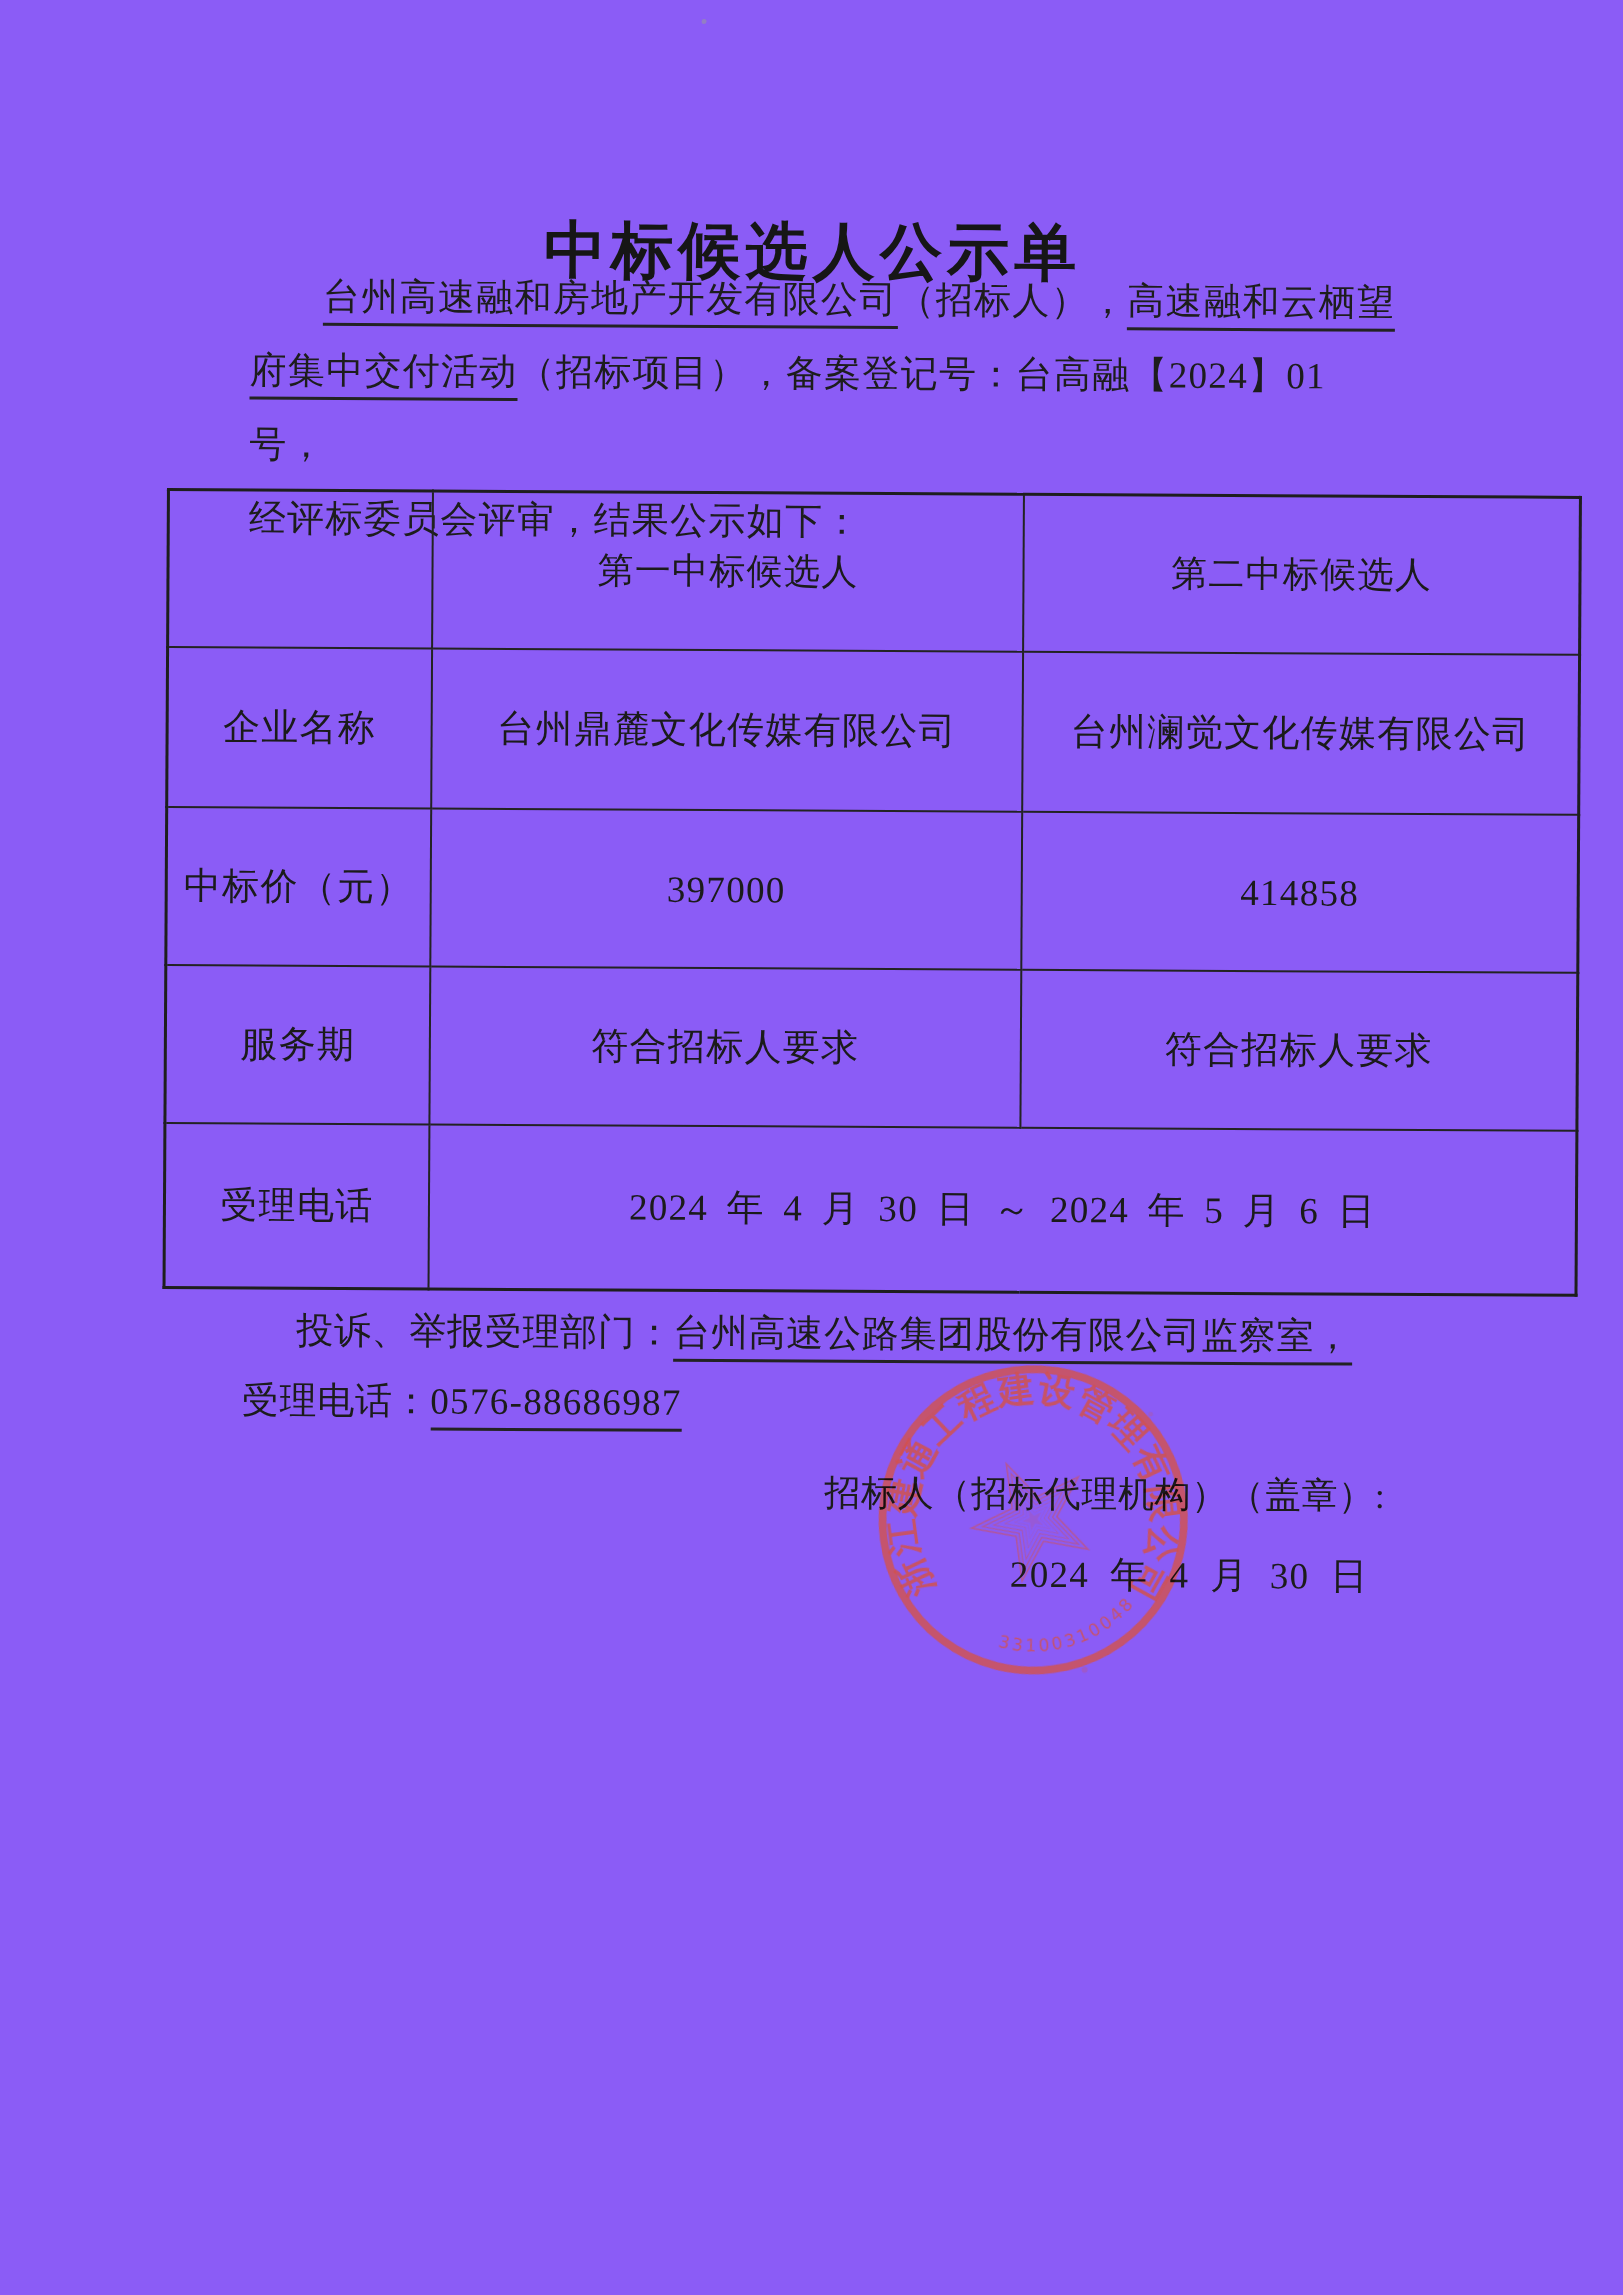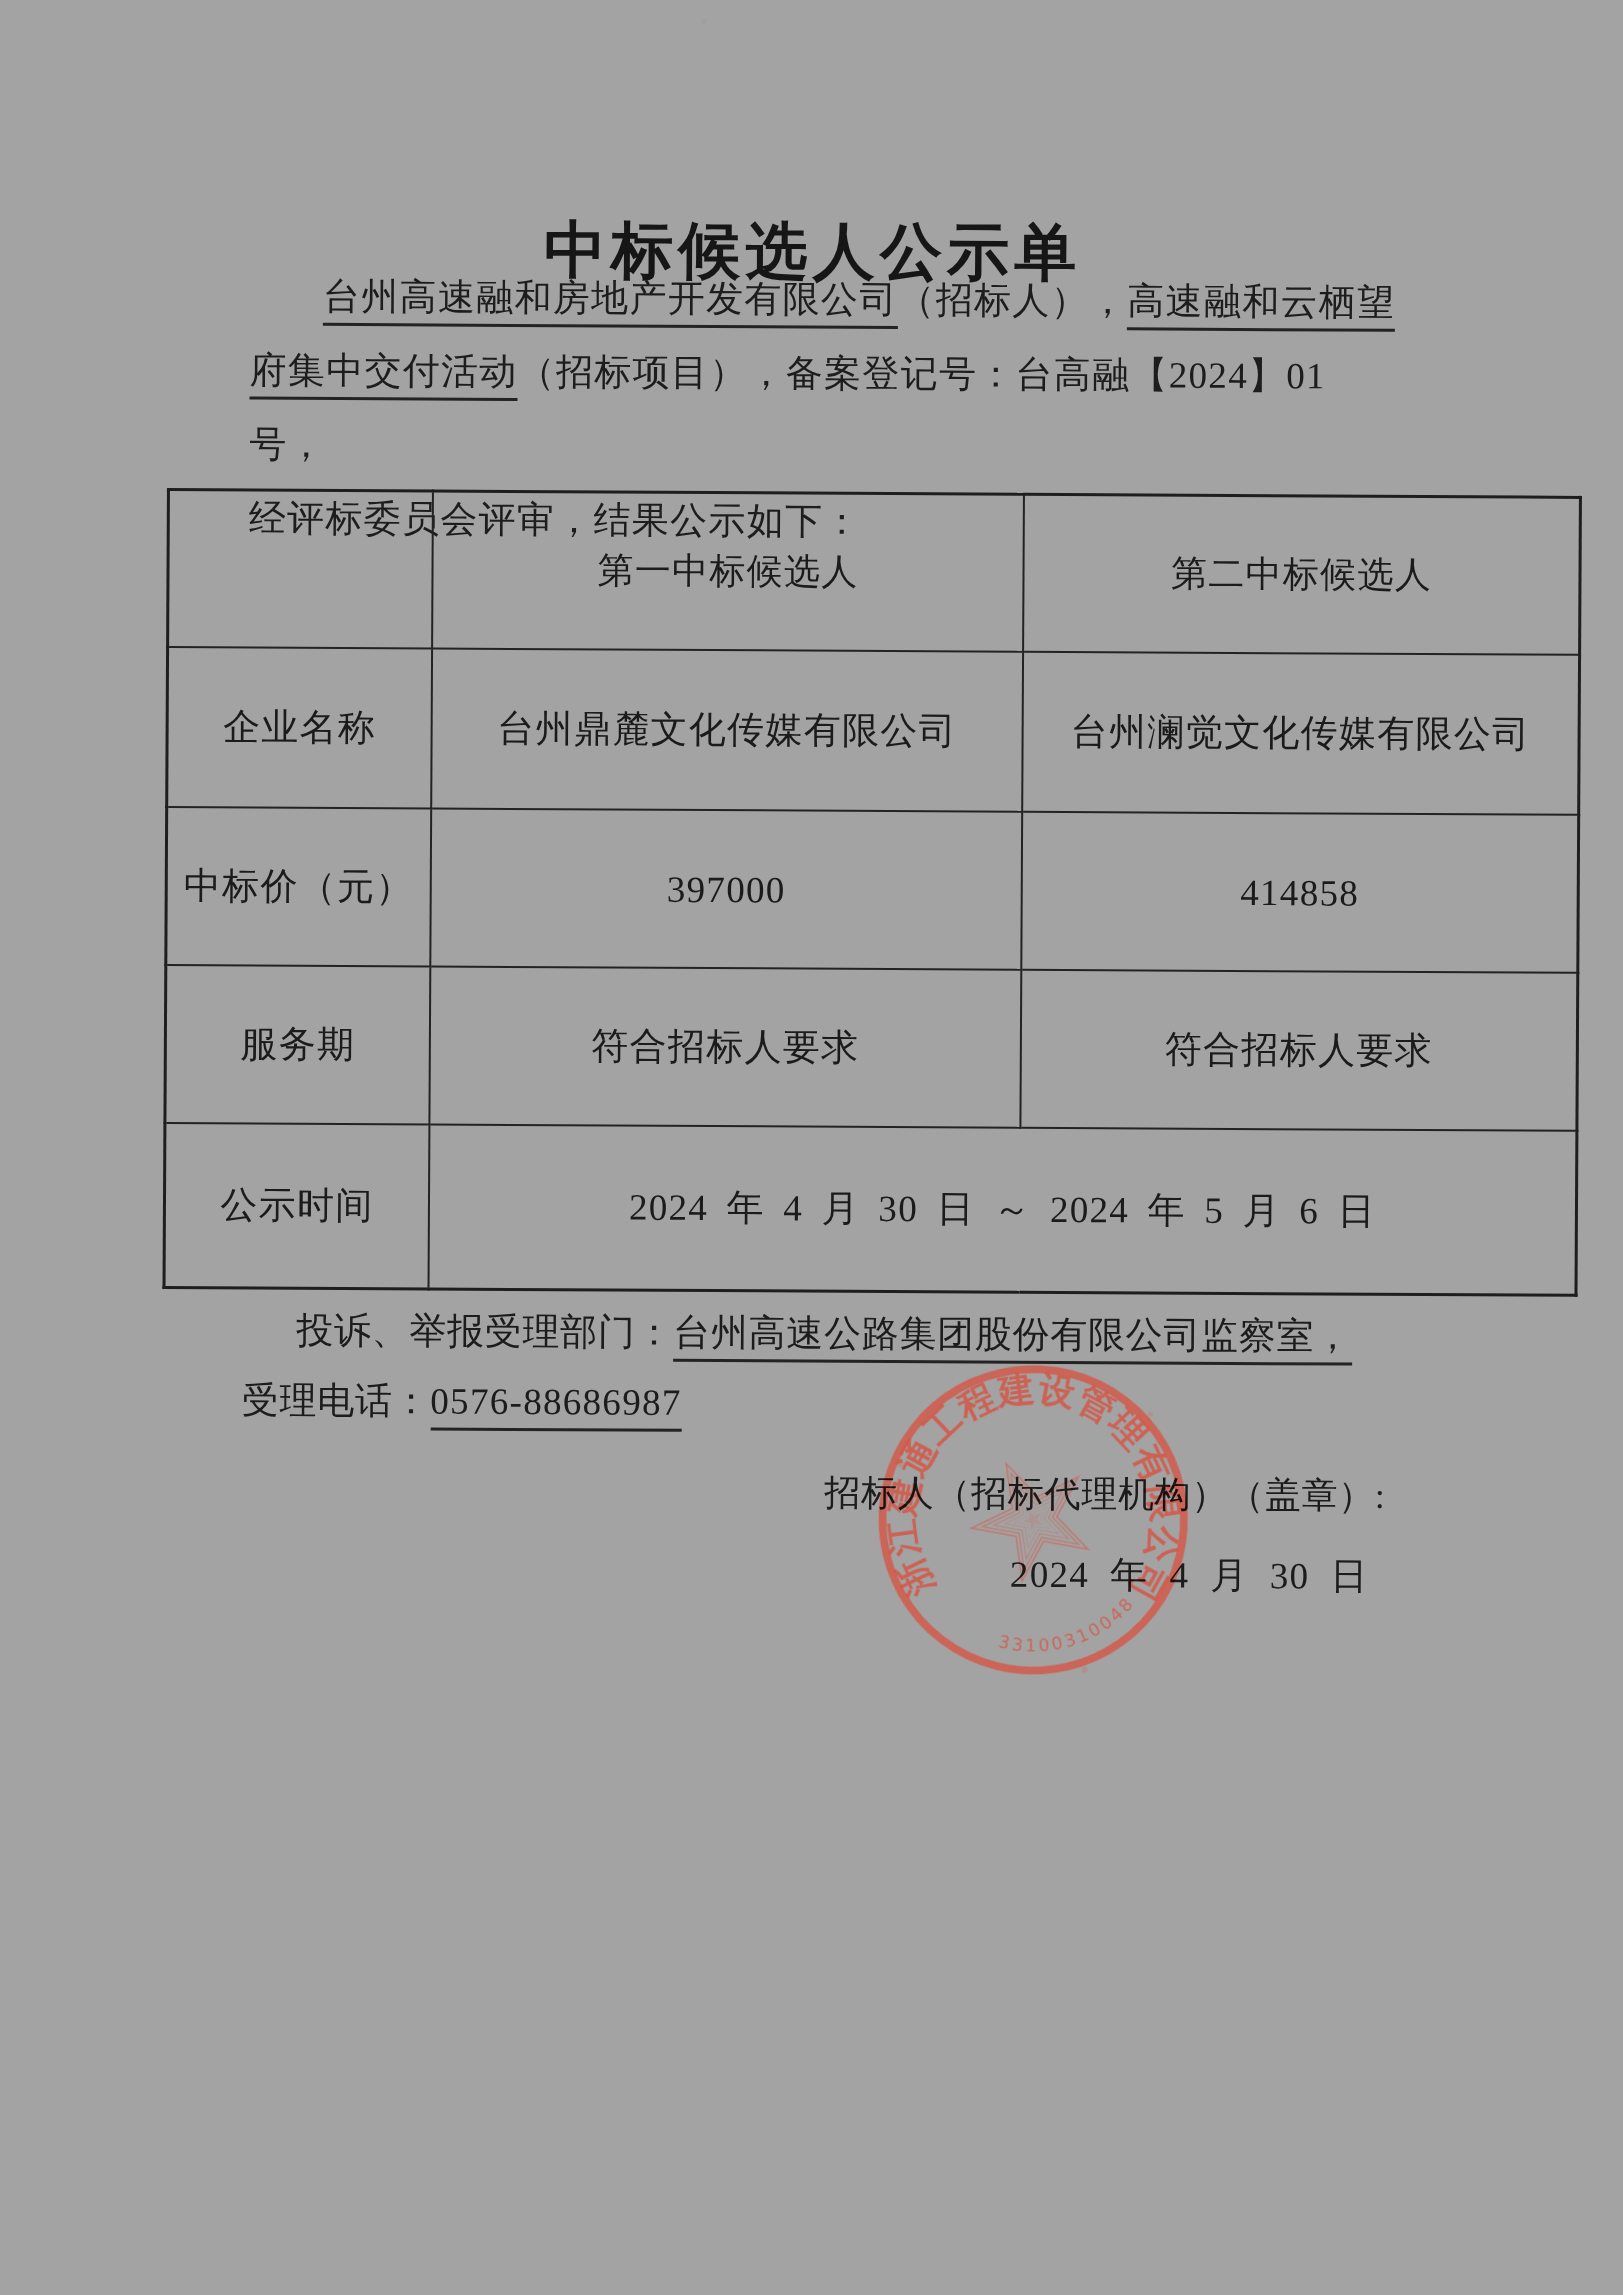--- a/index.html
+++ b/index.html
@@ -4,21 +4,21 @@
 <style>
   html,body{margin:0;padding:0;}
   body{
     width:1623px;height:2295px;
     background:#ffffff;
     font-family:"Liberation Serif","DejaVu Serif",serif;
     color:#1c1c1c;
     position:relative;
     overflow:hidden;
   }
-  .page{position:absolute;inset:0;background:#a3a3a3;}
+  .page{position:absolute;inset:0;background:#8b5cf6;}
   
   .skew{position:absolute;inset:0;transform:rotate(0.32deg);transform-origin:170px 484px;}
 
   .speck{position:absolute;background:#9a9a9a;border-radius:50%;opacity:.55;}
 
   .title{
     position:absolute;left:0;top:164px;width:1623px;
     text-align:center;
     font-family:"Liberation Sans","DejaVu Sans",sans-serif;
     font-weight:bold;
@@ -116,21 +116,21 @@
           <td class="c1">中标价（元）</td>
           <td class="c2 num">397000</td>
           <td class="c3 num">414858</td>
         </tr>
         <tr class="r3">
           <td class="c1">服务期</td>
           <td class="c2">符合招标人要求</td>
           <td class="c3">符合招标人要求</td>
         </tr>
         <tr class="r4">
-          <td class="c1">公示时间</td>
+          <td class="c1">受理电话</td>
           <td class="daterange" colspan="2">2024 年 4 月 30 日 ～ 2024 年 5 月 6 日</td>
         </tr>
       </tbody>
     </table>
 
     <p class="complaint"><span>投诉、举报受理部门：</span><span class="ul">台州高速公路集团股份有限公司监察室，</span></p>
 
     <p class="phone"><span>受理电话：</span><span class="ul">0576-88686987</span></p>
 
     <p class="sign">招标人（招标代理机构）（盖章）:</p>

